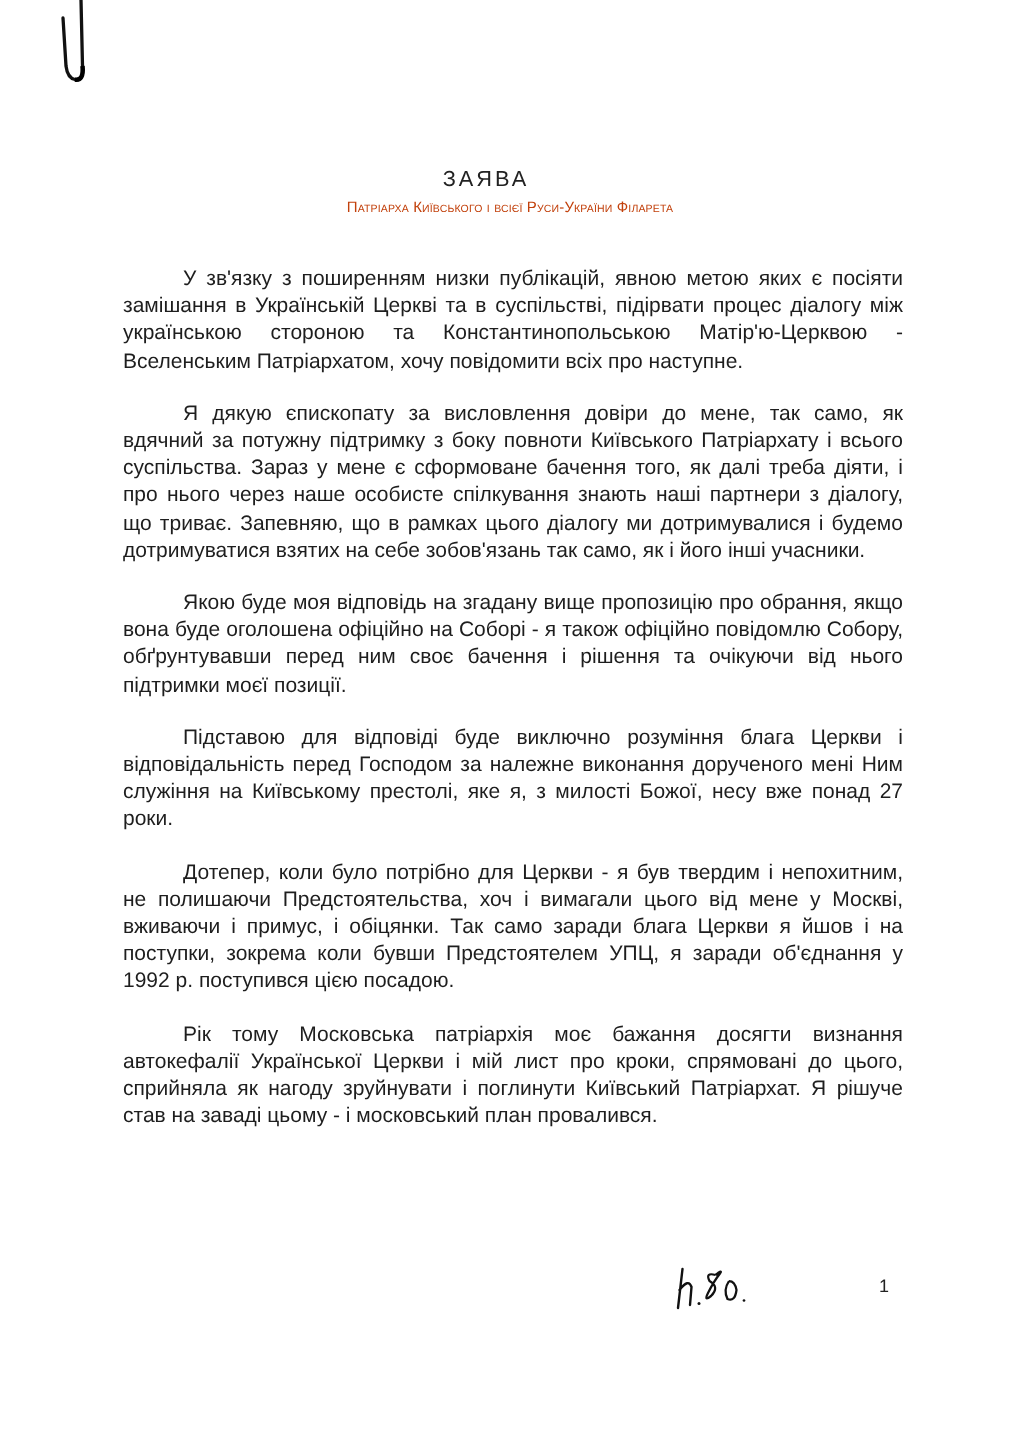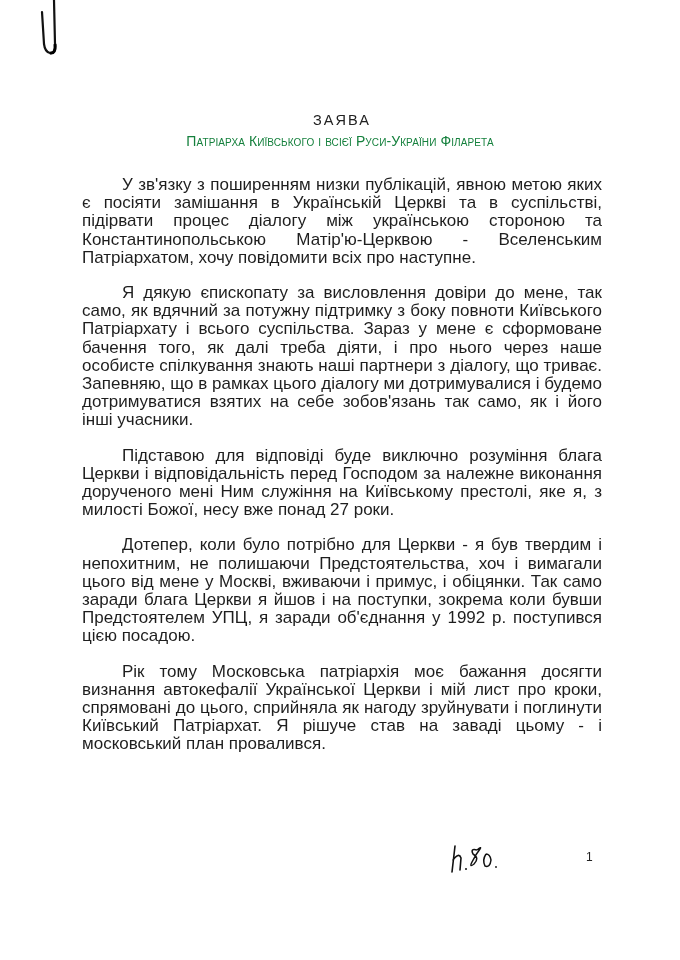--- a/index.html
+++ b/index.html
@@ -3,48 +3,49 @@
   <meta charset="utf-8">
   <style>
     html, body { margin: 0; padding: 0; }
     body {
       width: 680px; height: 960px; background: #ffffff; position: relative; overflow: hidden;
       font-family: "Liberation Sans", sans-serif; color: #1a1a1a;
     }
     .paperclip { position: absolute; left: 38px; top: 0px; width: 30px; height: 58px; }
     .title {
       position: absolute; top: 112px; left: 0; width: 648px; text-align: center;
-      font-size: 14.5px; letter-spacing: 2px; color: #222; margin-left: 18px;
+      font-size: 14.5px; letter-spacing: 2px; color: #222;
     }
     .subtitle {
       position: absolute; top: 133px; left: 0; width: 680px; text-align: center;
-      font-size: 14px; font-variant: small-caps; color: #15803d; letter-spacing: 0.1px;
+      font-size: 10px; font-variant: small-caps; color: #c2410c; letter-spacing: 0.1px;
     }
     .body {
       position: absolute; left: 82px; top: 176px; width: 520px;
-      font-size: 17px; line-height: 18.2px; text-align: justify; color: #1e1e1e;
+      font-size: 14px; line-height: 18.2px; text-align: justify; color: #1e1e1e;
     }
     .body p { margin: 0 0 17px 0; text-indent: 40px; }
     .sig { position: absolute; left: 450px; top: 840px; width: 60px; height: 36px; }
     .pagenum { position: absolute; left: 586px; top: 850px; font-size: 12px; color: #222; }
   </style>
 </head>
 <body>
 
 <svg class="paperclip" viewBox="0 0 30 58">
   <path d="M16 0 L17 44 Q18 54 12 53 Q7 52 6 44 L4 12" fill="none" stroke="#111" stroke-width="2.2" stroke-linecap="round"></path>
   <path d="M17 44 Q18 54 12 53" fill="none" stroke="#000" stroke-width="3"></path>
 </svg>
 
 <div class="title">ЗАЯВА</div>
 <div class="subtitle">Патріарха Київського і всієї Руси-України Філарета</div>
 
 <div class="body">
   <p>У зв'язку з поширенням низки публікацій, явною метою яких є посіяти замішання в Українській Церкві та в суспільстві, підірвати процес діалогу між українською стороною та Константинопольською Матір'ю-Церквою - Вселенським Патріархатом, хочу повідомити всіх про наступне.</p>
   <p>Я дякую єпископату за висловлення довіри до мене, так само, як вдячний за потужну підтримку з боку повноти Київського Патріархату і всього суспільства. Зараз у мене є сформоване бачення того, як далі треба діяти, і про нього через наше особисте спілкування знають наші партнери з діалогу, що триває. Запевняю, що в рамках цього діалогу ми дотримувалися і будемо дотримуватися взятих на себе зобов'язань так само, як і його інші учасники.</p>
+  <p>Якою буде моя відповідь на згадану вище пропозицію про обрання, якщо вона буде оголошена офіційно на Соборі - я також офіційно повідомлю Собору, обґрунтувавши перед ним своє бачення і рішення та очікуючи від нього підтримки моєї позиції.</p>
   <p>Підставою для відповіді буде виключно розуміння блага Церкви і відповідальність перед Господом за належне виконання дорученого мені Ним служіння на Київському престолі, яке я, з милості Божої, несу вже понад 27 роки.</p>
   <p>Дотепер, коли було потрібно для Церкви - я був твердим і непохитним, не полишаючи Предстоятельства, хоч і вимагали цього від мене у Москві, вживаючи і примус, і обіцянки. Так само заради блага Церкви я йшов і на поступки, зокрема коли бувши Предстоятелем УПЦ, я заради об'єднання у 1992 р. поступився цією посадою.</p>
   <p>Рік тому Московська патріархія моє бажання досягти визнання автокефалії Української Церкви і мій лист про кроки, спрямовані до цього, сприйняла як нагоду зруйнувати і поглинути Київський Патріархат. Я рішуче став на заваді цьому - і московський план провалився.</p>
 </div>
 
 <svg class="sig" viewBox="0 0 60 36">
   <title>п. 80.</title>
   <path d="M5 6 L2 32 M3 20 Q9 12 11 18 L10 30" fill="none" stroke="#111" stroke-width="1.6" stroke-linecap="round"></path>
   <circle cx="16" cy="29" r="1" fill="#111"></circle>
   <path d="M27 10 Q20 8 23 14 Q30 18 24 24 Q19 28 22 22 Q26 14 30 9 Q32 6 27 10" fill="none" stroke="#111" stroke-width="1.5"></path>

